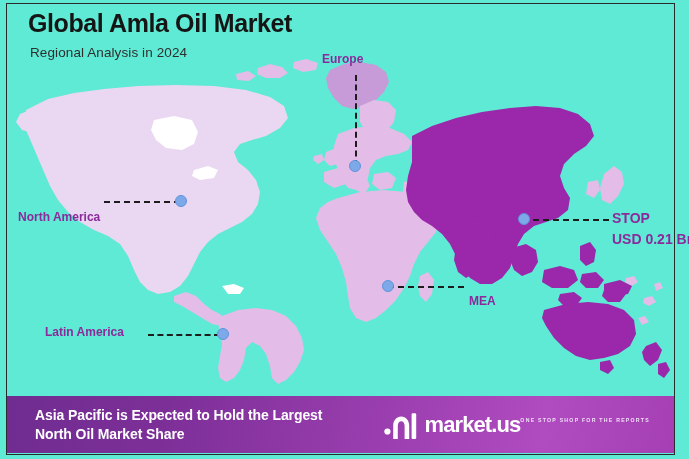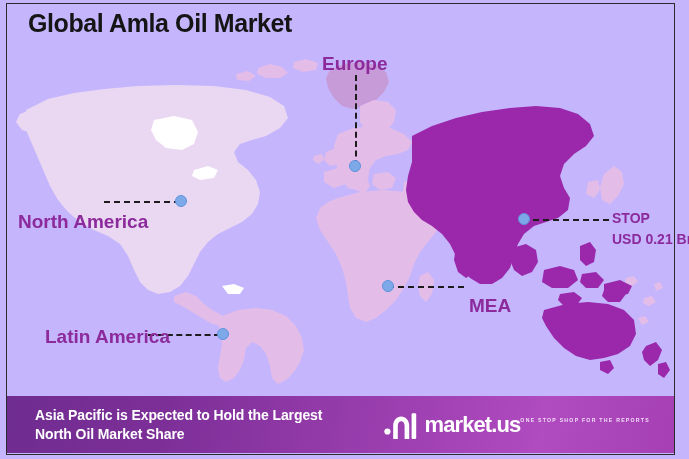--- a/index.html
+++ b/index.html
@@ -9,21 +9,21 @@
   }
   body {
     font-family: "Liberation Sans", sans-serif;
     -webkit-font-smoothing: antialiased;
   }
 
   #infographic {
     position: relative;
     width: 689px;
     height: 459px;
-    background: #c4b5fd;
+    background: #5eead4;
     overflow: hidden;
     box-sizing: border-box;
   }
 
   
   .card-frame {
     position: absolute;
     left: 6px;
     top: 3px;
     width: 669px;
@@ -72,21 +72,21 @@
     width: 100%;
     height: 100%;
   }
 
   
   .callout {
     position: absolute;
     z-index: 30;
     color: #8c2a9c;
     font-weight: bold;
-    font-size: 19px;
+    font-size: 12px;
     line-height: 1.25;
     white-space: nowrap;
   }
   .callout.big { font-size: 14px; }
 
   .lbl-north-america { left: 18px; top: 210px; }
   .lbl-latin-america { left: 45px; top: 325px; }
   .lbl-europe        { left: 322px; top: 52px; }
   .lbl-mea           { left: 469px; top: 294px; }
   .lbl-apac          { left: 612px; top: 210px; }
@@ -185,20 +185,21 @@
     white-space: nowrap;
   }
 </style>
 </head>
 <body>
 
 <div id="infographic">
 
   <div class="header">
     <div class="title">Global Amla Oil Market</div>
+    <div class="subtitle">Regional Analysis in 2024</div>
   </div>
 
   <div class="map-wrap">
     <svg viewBox="0 0 665 348" xmlns="http://www.w3.org/2000/svg" shape-rendering="geometricPrecision">
       <g>
 
         <path fill="#c79ad8" d="M322 22 L336 16 L352 14 L368 17 L378 24 L381 34 L376 44 L368 52 L357 58 L345 61 L334 58 L326 50 L320 40 L318 30 Z"></path>
 
         <path fill="#e3bde8" d="M250 20 L262 16 L274 19 L280 25 L272 30 L258 30 L249 26 Z M286 14 L298 11 L310 15 L308 22 L295 24 L285 20 Z M228 26 L240 23 L248 28 L241 33 L229 32 Z"></path>
 

